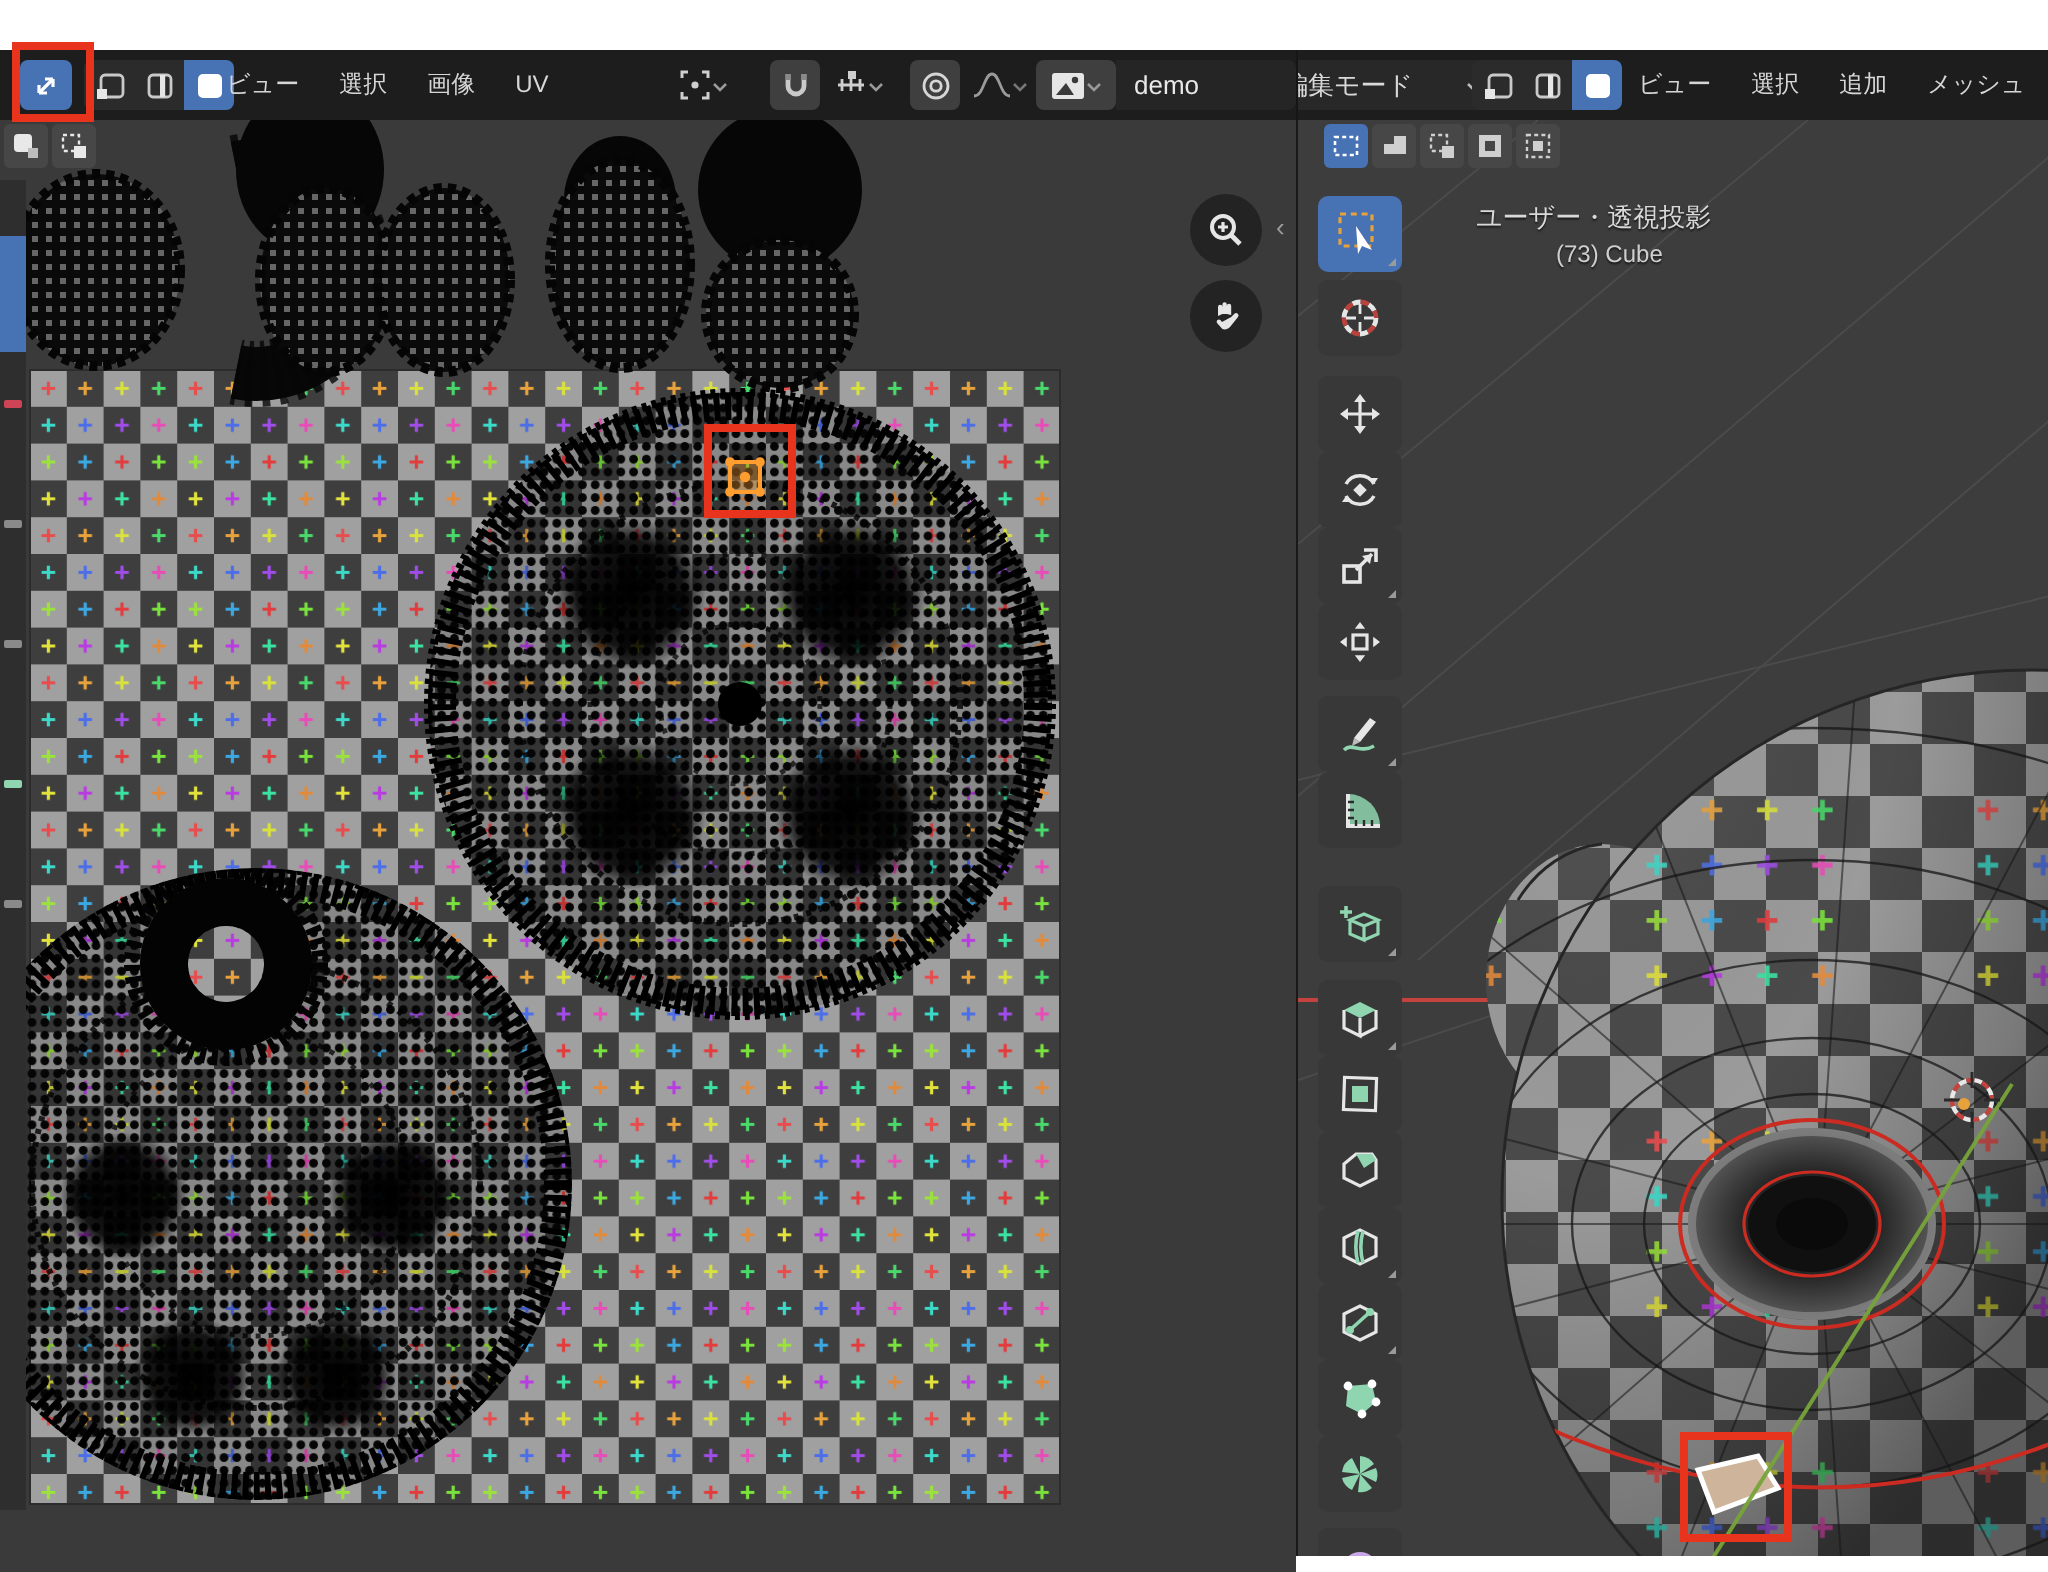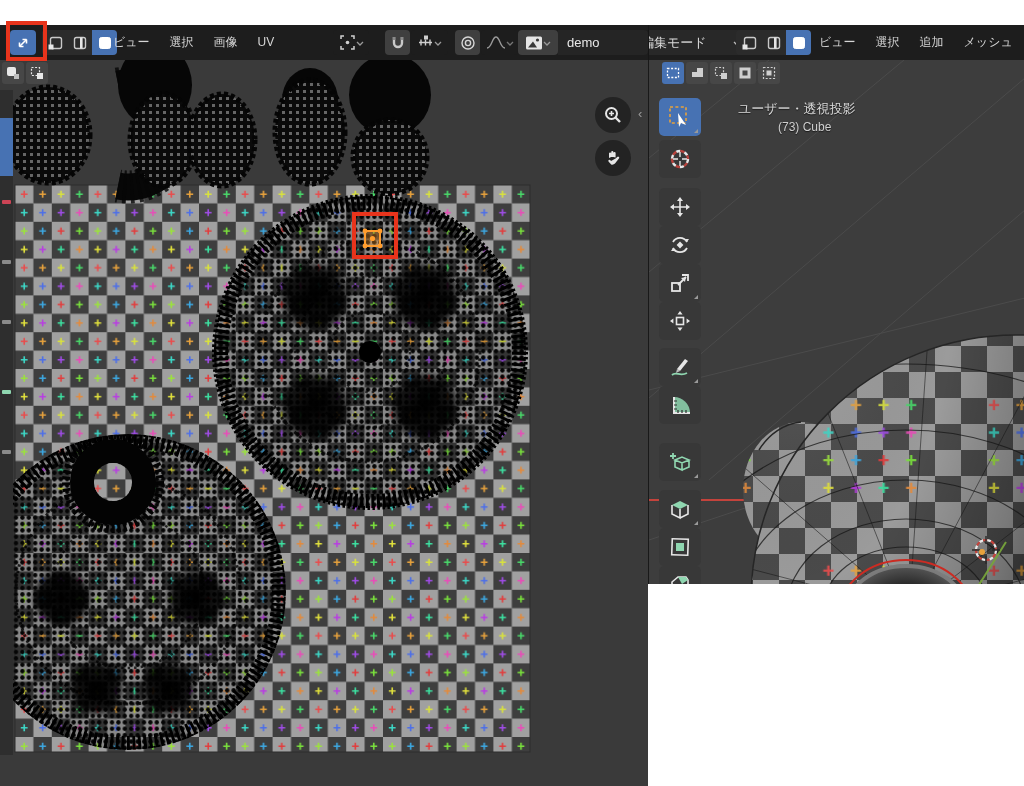--- a/index.html
+++ b/index.html
@@ -18,21 +18,21 @@
   .selgrp{position:absolute;top:5px;display:flex;background:#2b2b2b;border-radius:4px;overflow:hidden;}
   .selbtn{width:25px;height:25px;display:flex;align-items:center;justify-content:center;background:#2b2b2b;}
   .selbtn.lit{background:#4772b3;}
   .chev{width:8px;height:8px;display:inline-block;}
   .field{position:absolute;top:5px;height:25px;background:#252525;border-radius:0 4px 4px 0;
          color:#e8e8e8;font-size:13px;line-height:25px;padding:0 9px;}
   .mode-dd{position:absolute;top:5px;height:25px;background:#282828;border-radius:4px;
            color:#d9d9d9;font-size:13px;line-height:25px;padding:0 8px;white-space:nowrap;display:flex;align-items:center;gap:26px;}
   
   .uv-canvas{position:absolute;left:0;top:60px;width:648px;height:726px;background:#3a3a3a;overflow:hidden;}
-  .v3d-canvas{position:absolute;left:648px;top:60px;width:376px;height:524px;background:#3d3d3d;overflow:hidden;border-left:1px solid #191919;}
+  .v3d-canvas{position:absolute;left:648px;top:60px;width:376px;height:718px;background:#3d3d3d;overflow:hidden;border-left:1px solid #191919;}
   svg{display:block;}
   
   .optbtn{position:absolute;width:22px;height:22px;border-radius:3px;background:#474747;display:flex;align-items:center;justify-content:center;}
   .optbtn.lit{background:#4772b3;}
   
   .navbtn{position:absolute;width:36px;height:36px;border-radius:50%;background:#232323;display:flex;align-items:center;justify-content:center;}
   .collapse{position:absolute;color:#9a9a9a;font-size:13px;}
   
   .sliver{position:absolute;left:0;top:30px;width:13px;height:665px;background:#2e2e2e;}
   .sliver .blue{position:absolute;left:0;top:28px;width:13px;height:58px;background:#4772b3;}

